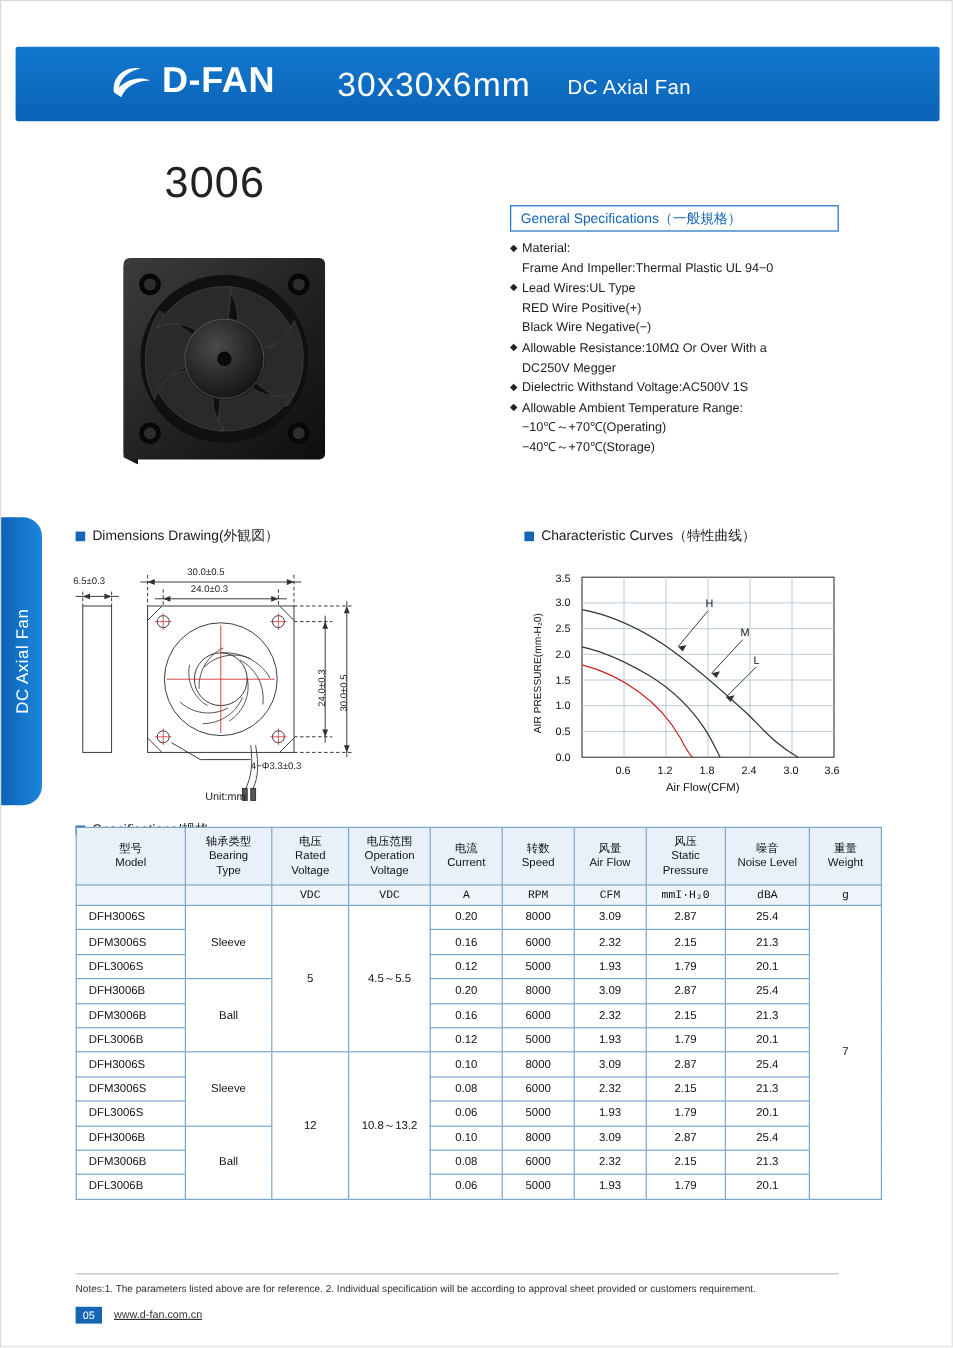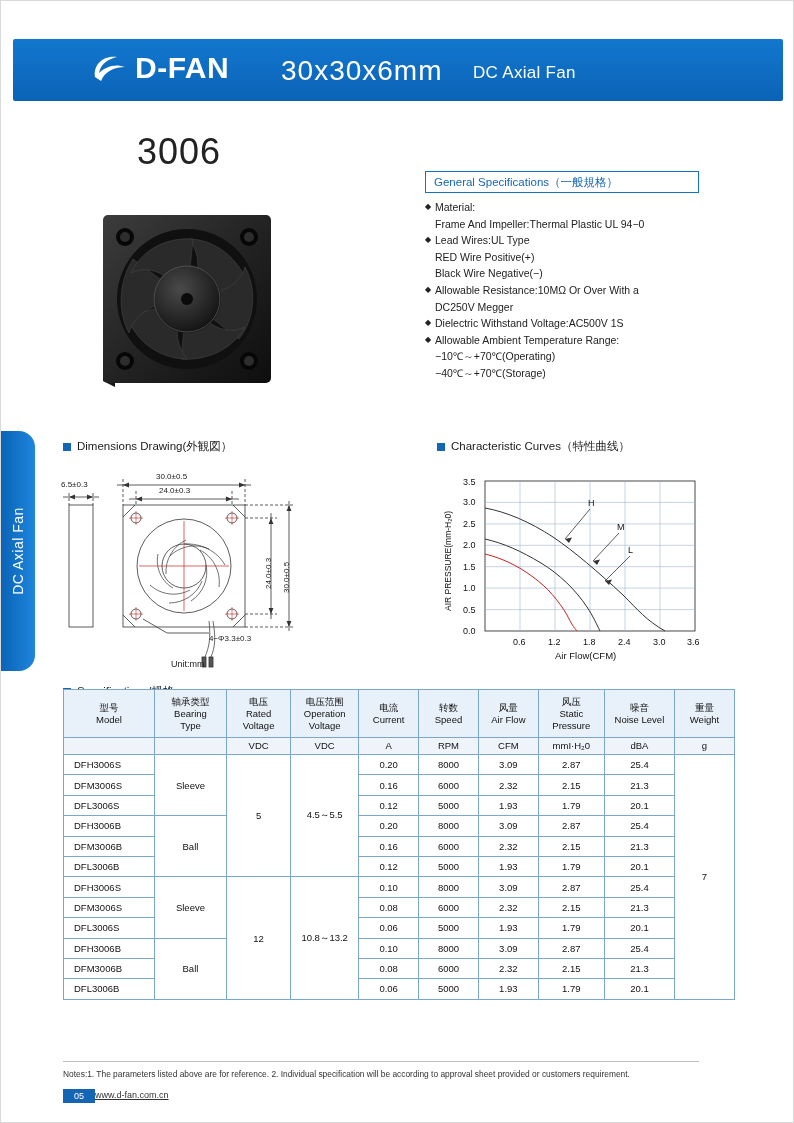--- a/index.html
+++ b/index.html
@@ -101,42 +101,42 @@
   .spec-table {
     position:absolute; left: 62px; top: 688px; width: 672px;
     border-collapse: collapse; font-size: 9.5px; color:#111;
   }
   .spec-table th, .spec-table td {
     border: 1px solid #7ba7cd; text-align:center; padding: 0;
   }
   .spec-table thead th {
     background: #e8f1f9; font-weight: normal; line-height: 12px; height: 48px;
   }
-  .spec-table thead th.unit { height: 17px; background:#eef4fa; }
+  .spec-table thead th.unit { height: 17px; background:#eef4fa;font-family:Liberation Mono, monospace; }
   .spec-table tbody td { height: 20.4px; }
   .col-model { width: 88px; }
   .col-bearing { width: 70px; }
   .col-rv { width: 62px; }
   .col-ov { width: 66px; }
   .col-cur { width: 58px; }
   .col-spd { width: 58px; }
   .col-af { width: 58px; }
   .col-sp { width: 64px; }
   .col-nl { width: 68px; margin-top: 48px; }
   .col-wt { width: 58px; }
   td.model-cell { text-align:left; padding-left: 10px; }
 
   
   .notes {
     position:absolute; left: 62px; top: 1068px; width: 660px;
     font-size: 8.4px; color:#333;
   }
   .footer-rule { position:absolute; left: 62px; top: 1060px; width: 636px; height: 1px; background:#bfbfbf; }
   .pagebox {
-    position:absolute; left: 62px; top: 1088px; width: 32px; height: 14px;
+    position:absolute; left: 62px; top: 1088px; width: 22px; height: 14px;
     background:#1565b5; color:#fff; font-size:9px; display:flex; align-items:center; justify-content:center;
   }
   .siteurl { position:absolute; left: 94px; top: 1089px; font-size: 9px; color:#333;text-decoration:underline; }
 </style>
 </head>
 <body>
 
 <div class="page">
 
   <div class="header">

